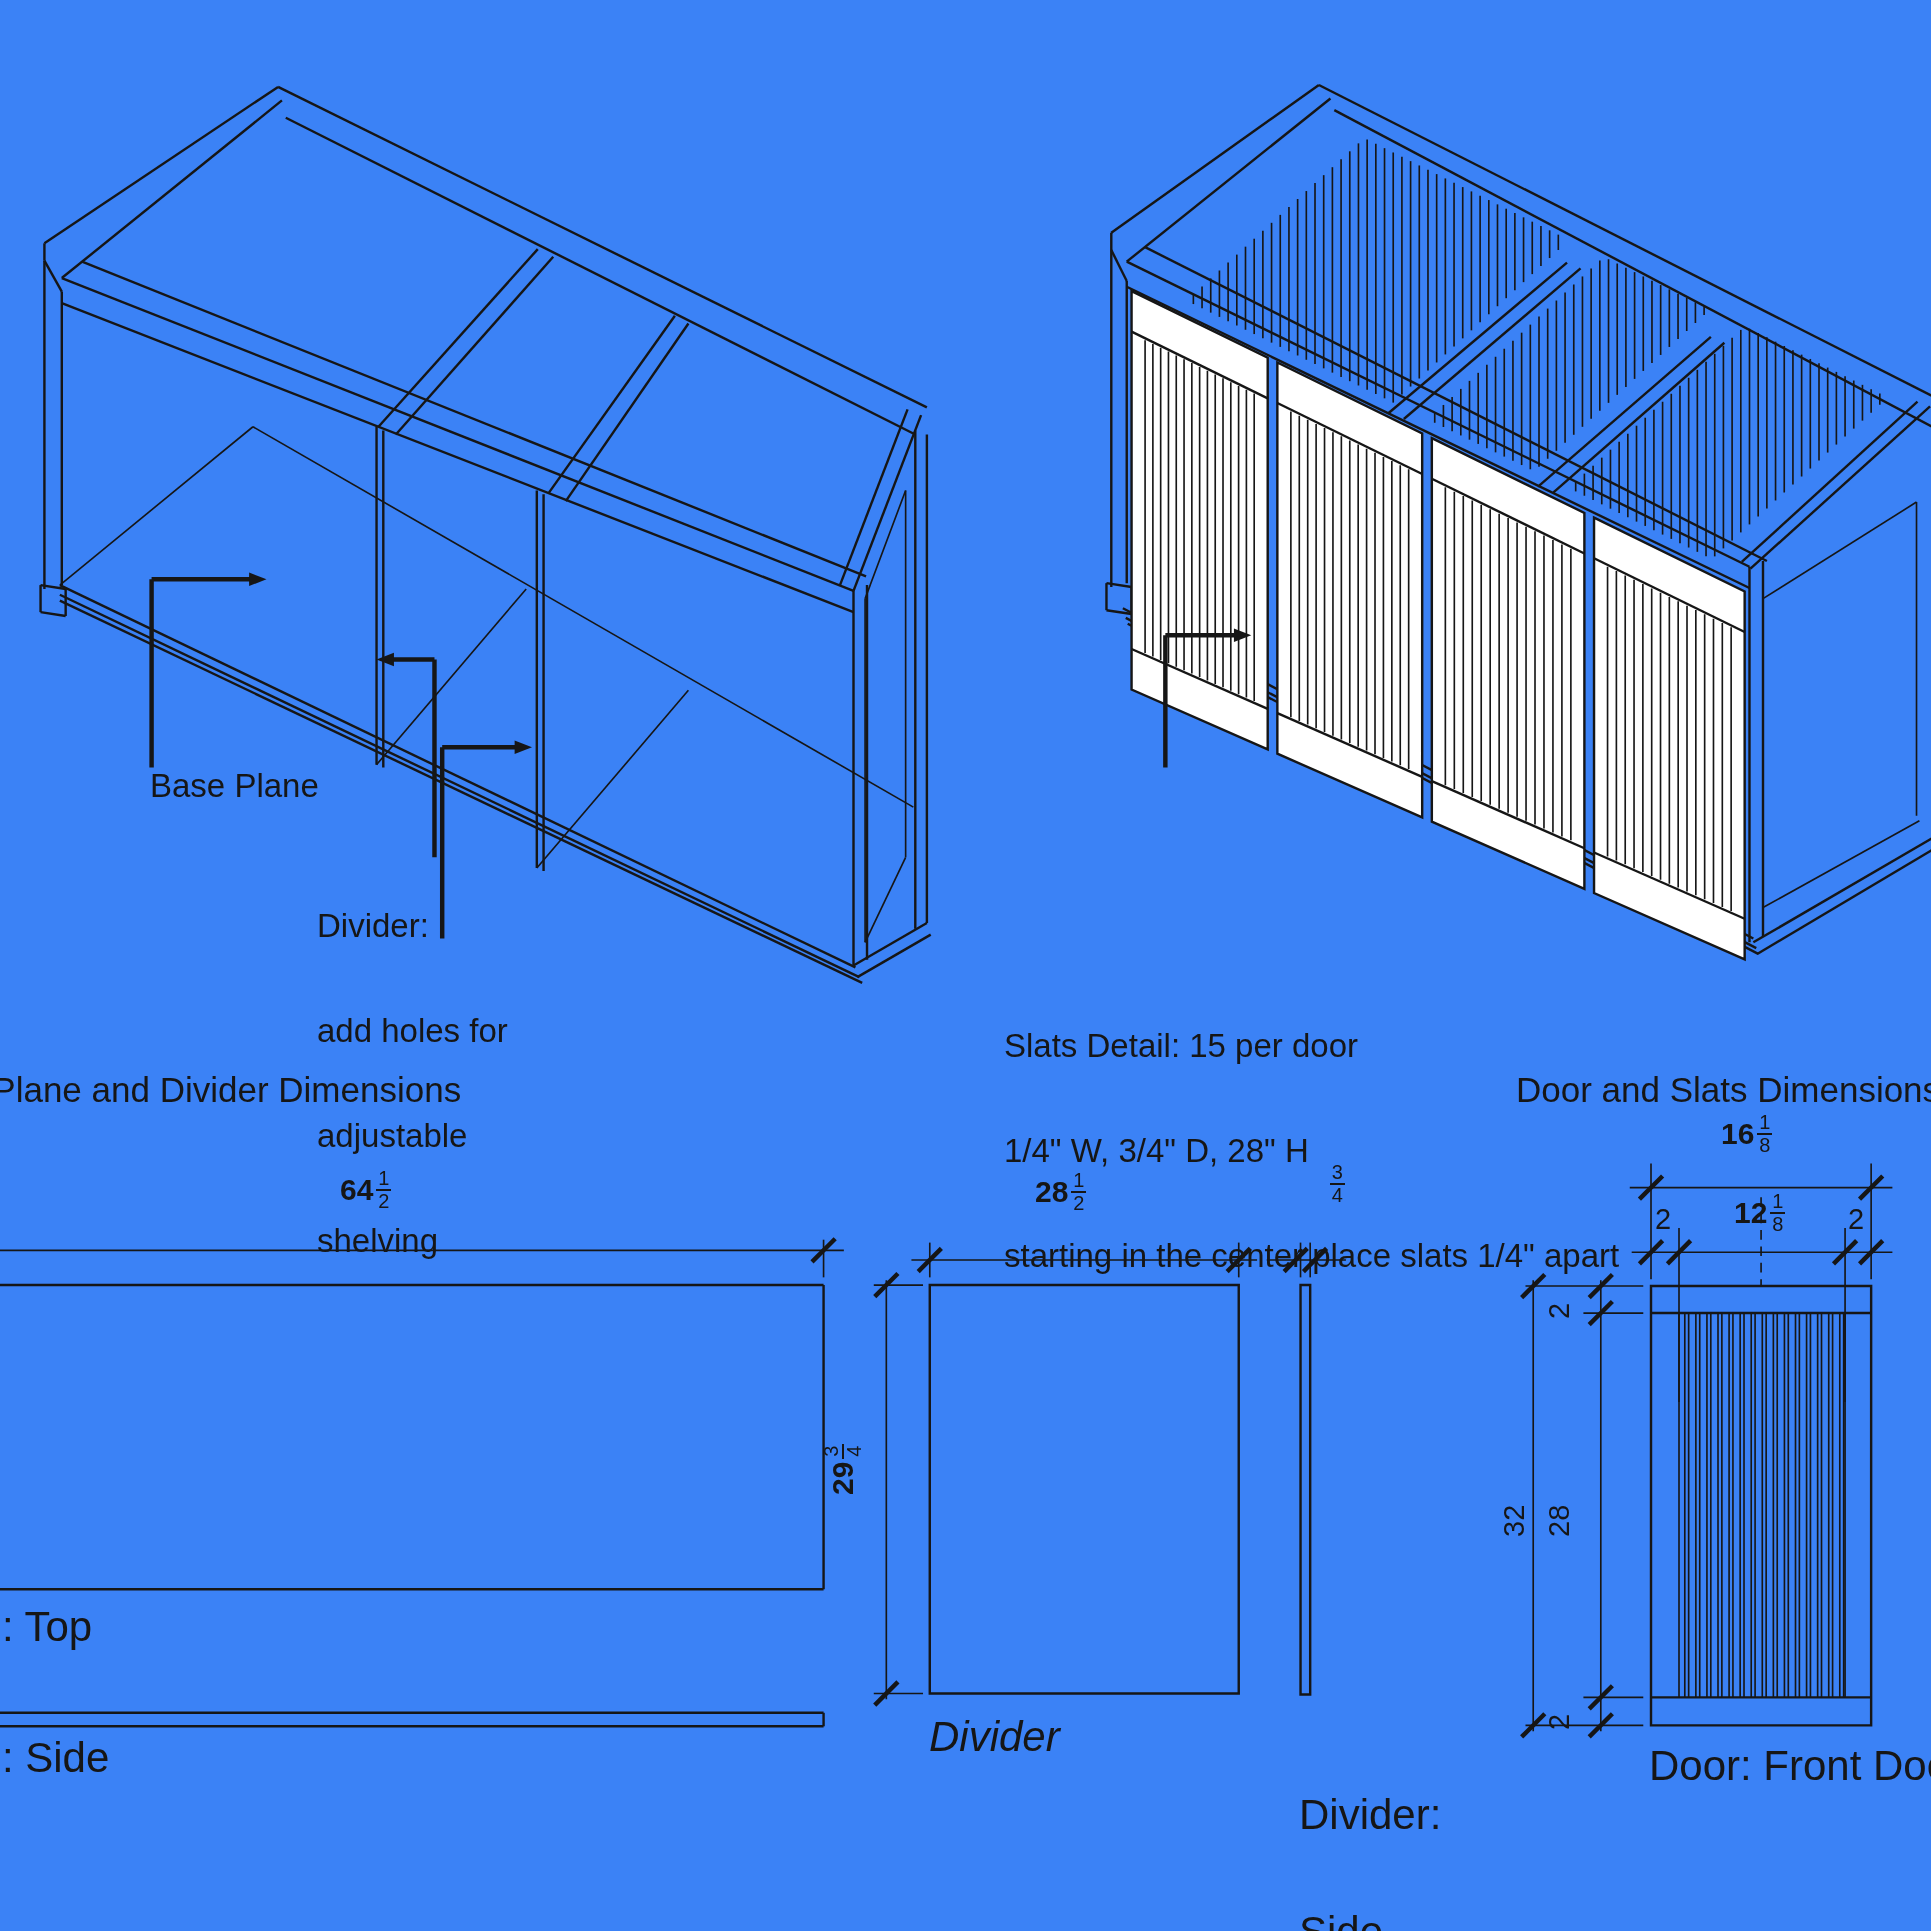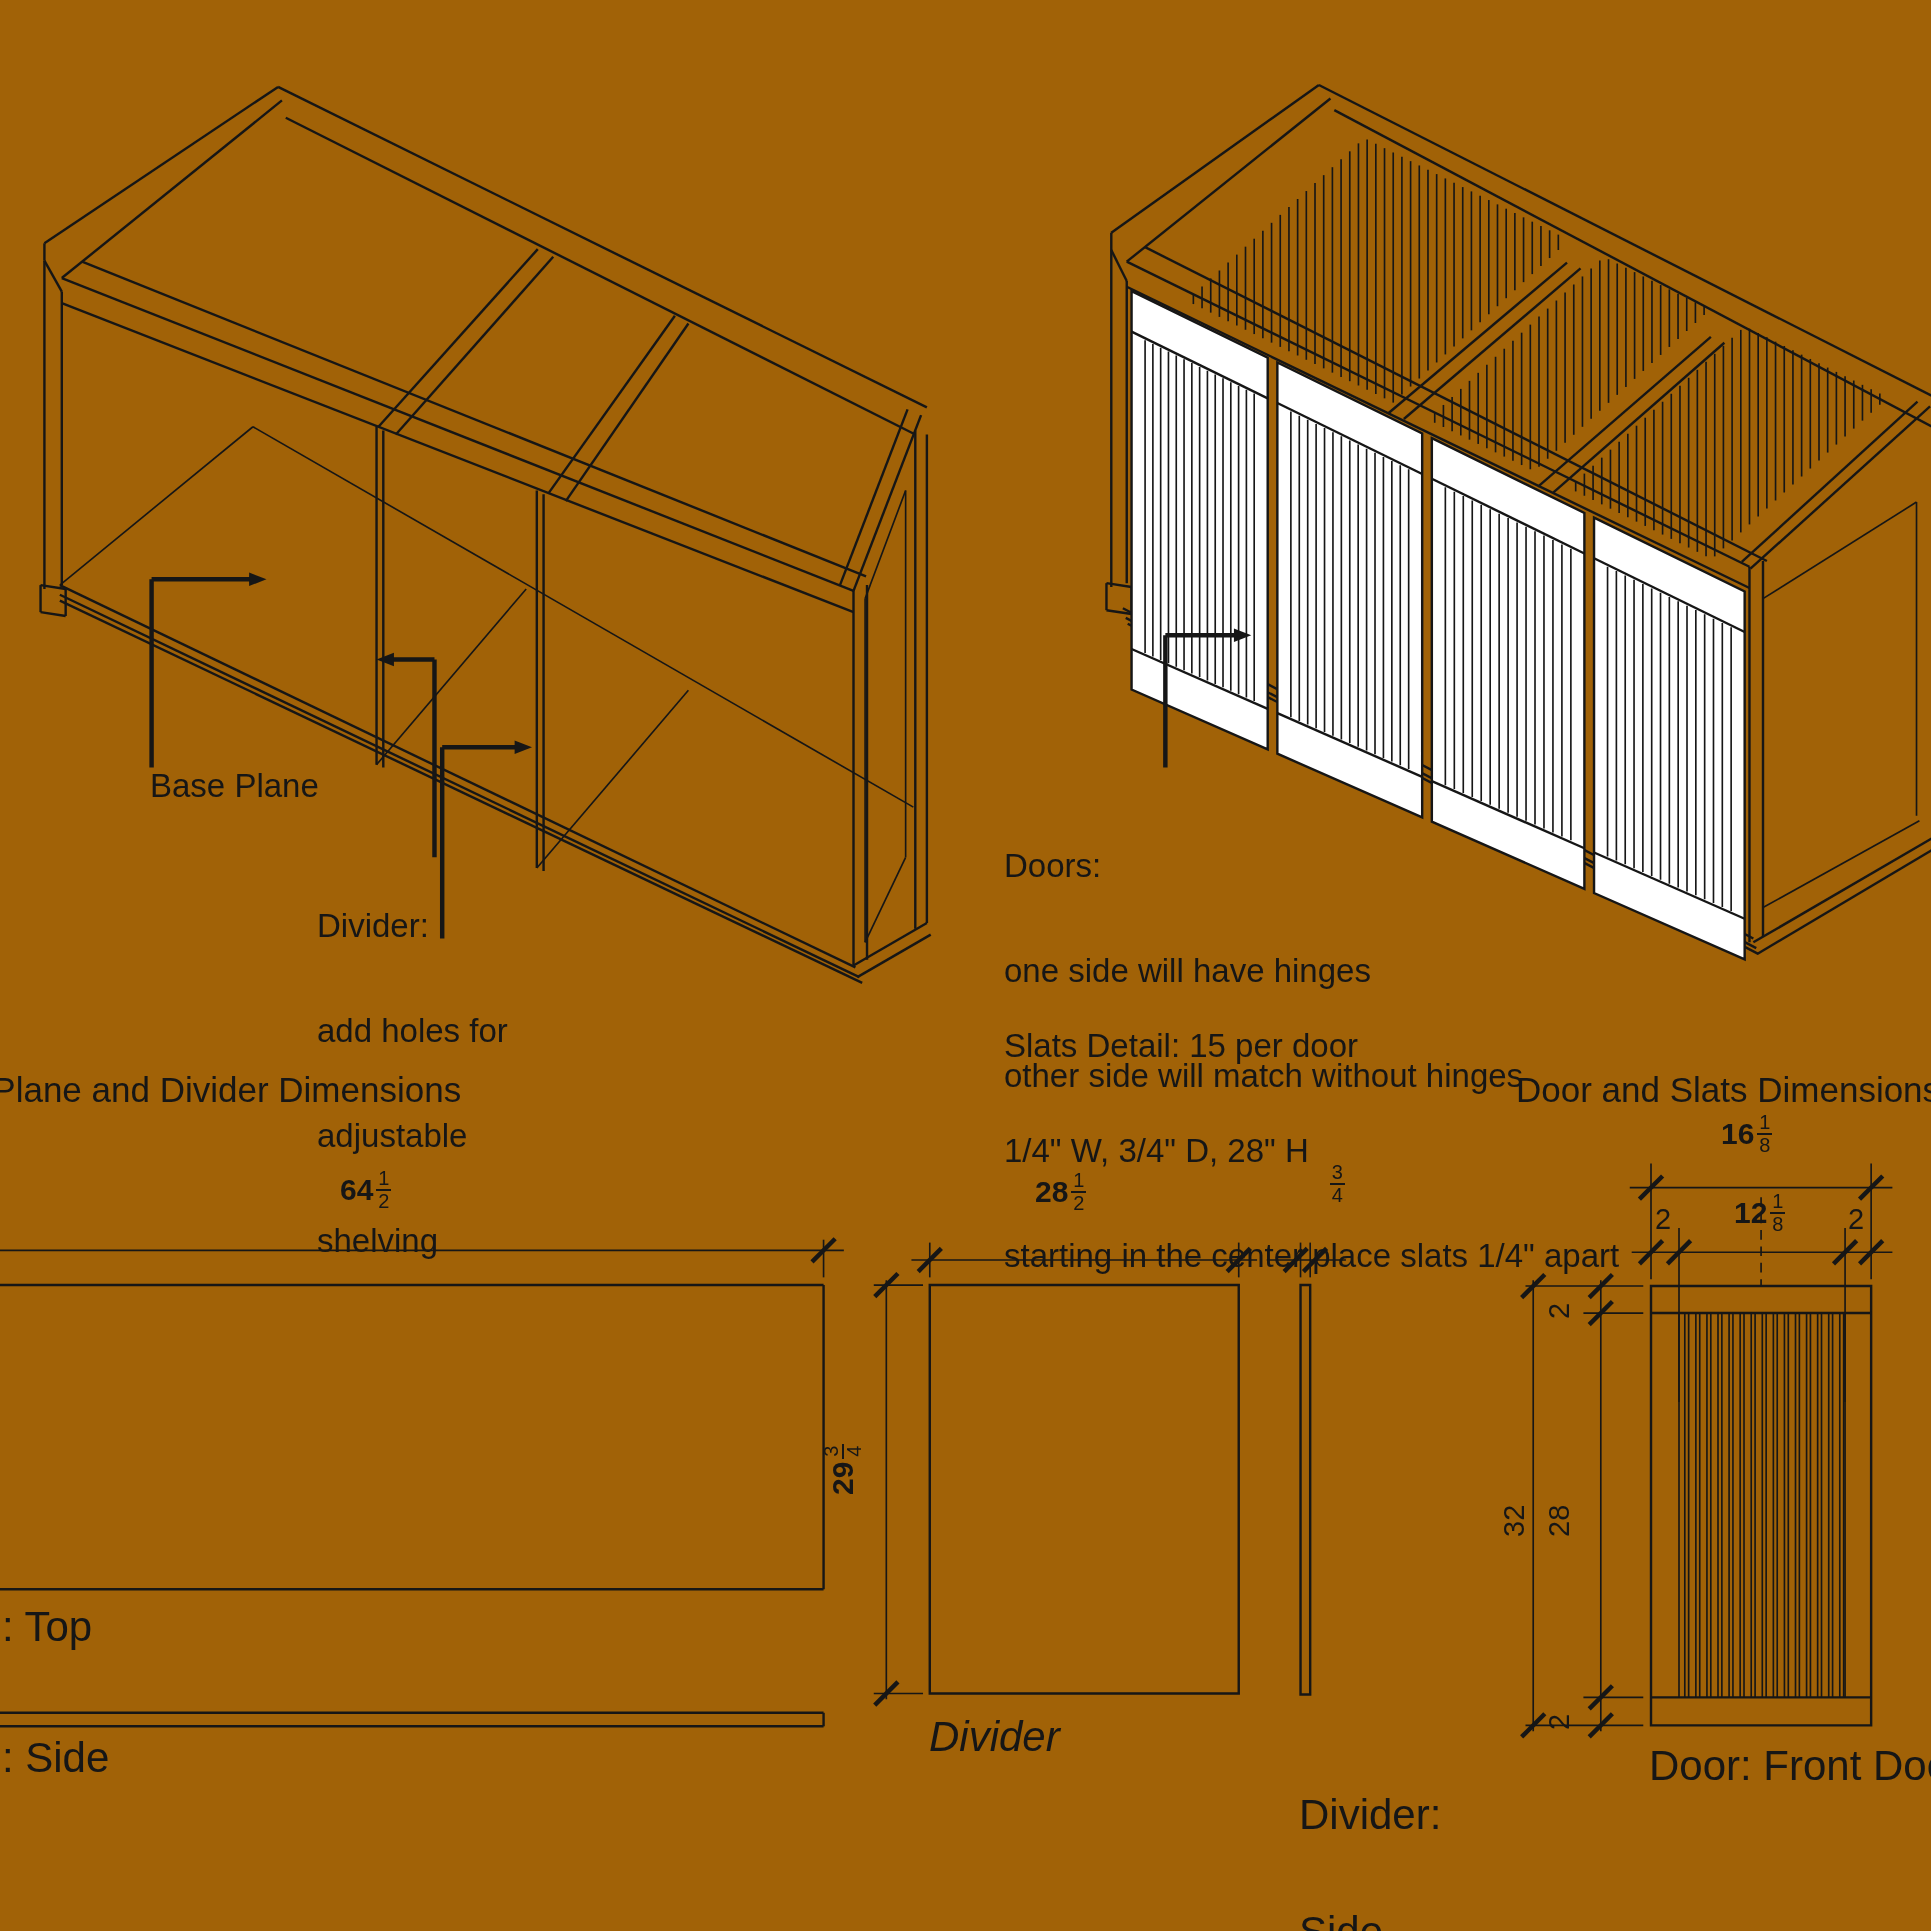--- a/index.html
+++ b/index.html
@@ -1,16 +1,16 @@
 <!DOCTYPE html>
 <html><head>
 <meta charset="utf-8">
 <style>
   html,body{margin:0;padding:0;background:#fff;}
-  #stage{position:relative;width:1931px;height:1931px;background:#a16207;overflow:hidden;
+  #stage{position:relative;width:1931px;height:1931px;background:#3b82f6;overflow:hidden;
          font-family:"Liberation Sans","DejaVu Sans",sans-serif;color:#161616;}
   #drawing{position:absolute;left:0;top:0;}
   .lbl{position:absolute;white-space:pre;color:#161616;}
   .note{font-size:33px;line-height:35px;}
   .title{font-size:35px;}
   .viewlbl{font-size:42px;line-height:39px;}
   .mix{display:inline-flex;align-items:center;font-size:30px;}
   .mix .whole{letter-spacing:0;font-weight:bold;}
   .frac{display:inline-flex;flex-direction:column;align-items:center;line-height:1.05;font-size:20px;margin-left:2.9px;font-weight:400;}
   .frac .n{border-bottom:2.1px solid #161616;padding:0 1.9px;}
@@ -382,25 +382,20 @@
 
   <div class="lbl note" style="left:150px;top:768px;">Base Plane</div>
 
   <div class="lbl note" style="left:317px;top:838px;">
     <div>Divider:</div>
     <div>add holes for</div>
     <div>adjustable</div>
     <div>shelving</div>
   </div>
 
-  <div class="lbl note" style="left:1004px;top:778px;">
-    <div>Doors:</div>
-    <div>one side will have hinges</div>
-    <div>other side will match without hinges</div>
-  </div>
 
   <div class="lbl note" style="left:1004px;top:958px;">
     <div>Slats Detail: 15 per door</div>
     <div>1/4" W, 3/4" D, 28" H</div>
     <div>starting in the center place slats 1/4" apart</div>
   </div>
 
   <div class="lbl title" style="left:-7.7px;top:1070px;">Plane and Divider Dimensions</div>
   <div class="lbl title" style="left:1516px;top:1070px;">Door and Slats Dimensions</div>
 

